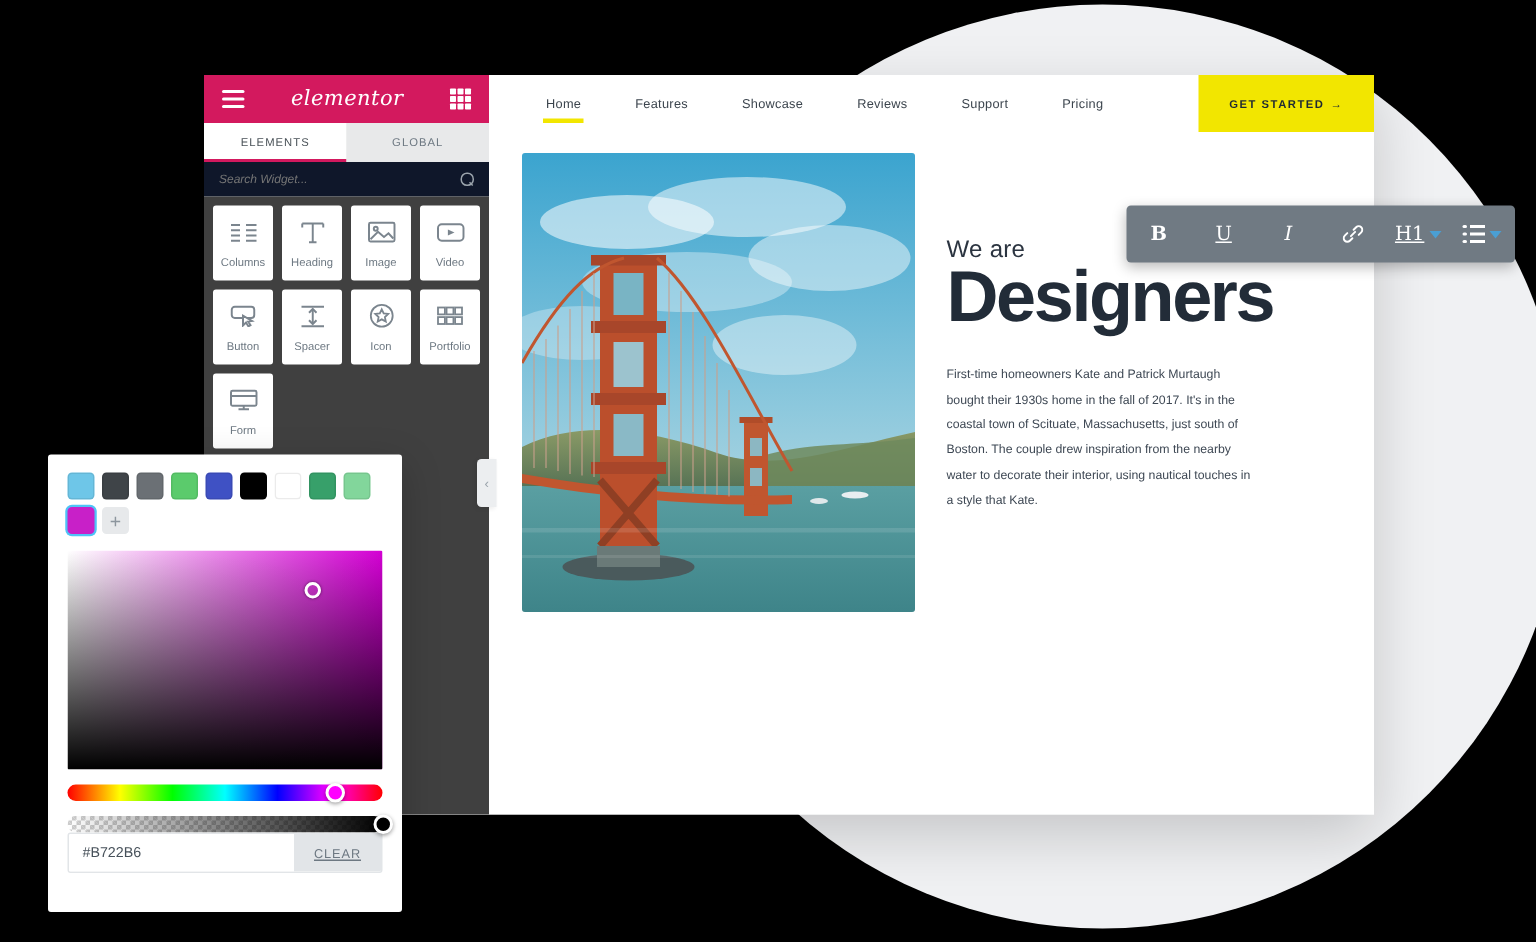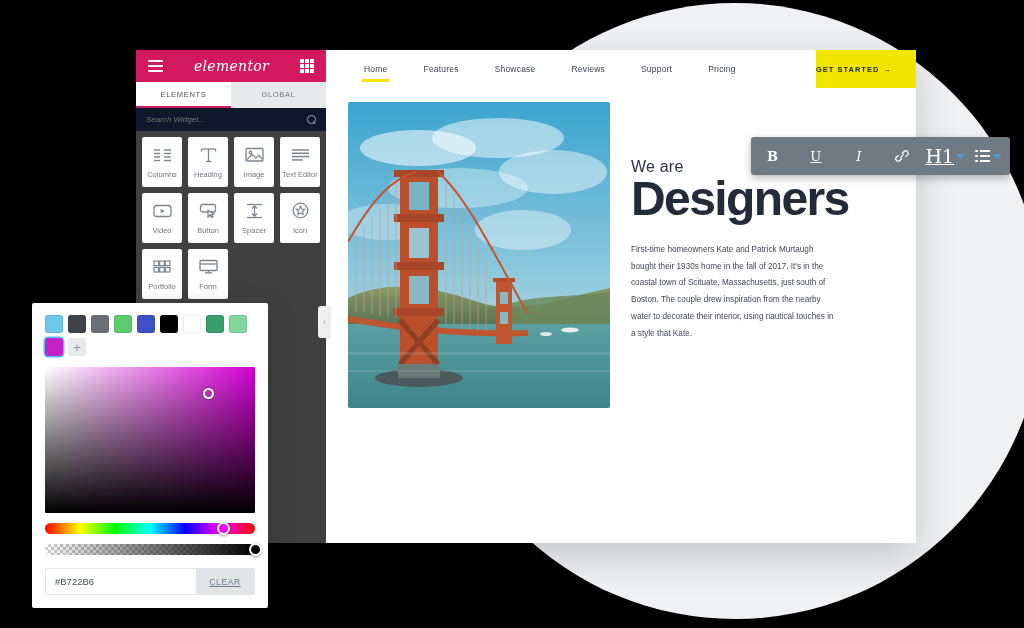--- a/index.html
+++ b/index.html
@@ -95,21 +95,21 @@
   .nav-links { flex: 1; display: flex; align-items: flex-end; padding-left: 28px; gap: 0; position: relative; }
   .nav-link {
     font-size: 8.5px; color: #3b444d; letter-spacing: .2px; cursor: pointer;
     padding: 0 10px; position: relative; height: 100%; display: flex; align-items: center;
     margin-right: 16px;
   }
   .nav-link.active::after {
     content: ""; position: absolute; left: 8px; right: 8px; bottom: 6px; height: 3px; background: #f2e600;
   }
   .cta {
-    width: 100px; background: #f2e600; display: flex; align-items: center; justify-content: flex-start;
+    width: 117px; background: #f2e600; display: flex; align-items: center; justify-content: center;
     gap: 4px; font-size: 7.5px; font-weight: bold; letter-spacing: 1px; color: #1f2a33; cursor: pointer;
   }
 
   .canvas { flex: 1; position: relative; background: #fff; padding: 16px 0 0 0; }
 
   .hero-img {
     position: absolute; left: 22px; top: 14px; width: 262px; height: 306px;
     border-radius: 2px; overflow: hidden;
   }
   .hero-img svg { display: block; width: 100%; height: 100%; }
@@ -132,21 +132,21 @@
     display: flex; align-items: center; box-shadow: 0 3px 9px rgba(0,0,0,.28);
     z-index: 20;
   }
   .rt-btn {
     flex: 1; height: 100%; display: flex; align-items: center; justify-content: center;
     gap: 3px; color: #fff; cursor: pointer; font-size: 13px;
   }
   .rt-btn.bold { font-family: "DejaVu Serif", serif; font-weight: bold; }
   .rt-btn.under { font-family: "DejaVu Serif", serif; text-decoration: underline; }
   .rt-btn.ital { font-family: "DejaVu Serif", serif; font-style: italic; }
-  .rt-btn .h1 { font-family: "DejaVu Serif", serif; font-size: 19px; text-decoration: underline; }
+  .rt-btn .h1 { font-family: "DejaVu Serif", serif; font-size: 13px; text-decoration: underline; }
   .caret { width: 0; height: 0; border-left: 4px solid transparent; border-right: 4px solid transparent; border-top: 5px solid #4a9fd4; }
   .ul-icon { display: flex; flex-direction: column; gap: 2.5px; }
   .ul-icon span { display: flex; align-items: center; gap: 2.5px; }
   .ul-icon i { width: 2.5px; height: 2.5px; background: #fff; border-radius: 50%; display: block; }
   .ul-icon b { width: 10px; height: 1.5px; background: #fff; display: block; }
 
   
   .picker {
     position: absolute; left: 32px; top: 303px; width: 236px; height: 305px;
     background: #fff; box-shadow: 0 8px 26px rgba(0,0,0,.22); border-radius: 2px;
@@ -184,21 +184,21 @@
       linear-gradient(45deg,#ccc 25%,transparent 25%,transparent 75%,#ccc 75%);
     background-size: 100% 100%, 6px 6px, 6px 6px;
     background-position: 0 0, 0 0, 3px 3px;
     background-color: #fff;
   }
   .knob {
     position: absolute; top: 50%; width: 13px; height: 13px; margin: -6.5px 0 0 -6.5px;
     border-radius: 50%; border: 2px solid #fff; box-shadow: 0 1px 3px rgba(0,0,0,.4);
   }
   .hexrow {
-    display: flex; margin-top: 13px; height: 27px;
+    display: flex; height: 27px;
     border: 1px solid #e2e5e8; border-radius: 2px; overflow: hidden;
   }
   .hexrow input {
     flex: 1; border: 0; outline: none; padding: 0 9px;
     font-family: "Liberation Sans", sans-serif; font-size: 9.5px; color: #47515a;
   }
   .clear-btn {
     width: 66px; background: #e2e5e8; display: flex; align-items: center; justify-content: center;
     font-size: 8.5px; color: #6d7882; letter-spacing: .6px; cursor: pointer; text-decoration: underline;
   }
@@ -279,31 +279,20 @@
           <span class="wicon">
             <svg width="19" height="15" viewBox="0 0 19 15" fill="none" stroke="currentColor" stroke-width="1.3">
               <rect x="1" y="1.5" width="17" height="12.5" rx="1"></rect>
               <circle cx="5.5" cy="5.5" r="1.3"></circle>
               <path d="M2 12.5 L7 7.5 L11 11 L14 8.5 L17.2 12"></path>
             </svg>
           </span>
           <span class="wlabel">Image</span>
         </div>
 
-        <div class="widget">
-          <span class="wicon">
-            <svg width="19" height="14" viewBox="0 0 19 14" fill="none" stroke="currentColor" stroke-width="1.5">
-              <line x1="1" y1="2" x2="18" y2="2"></line>
-                <line x1="1" y1="5.3" x2="18" y2="5.3"></line>
-              <line x1="1" y1="8.6" x2="18" y2="8.6"></line>
-                <line x1="1" y1="11.9" x2="12" y2="11.9"></line>
-            </svg>
-          </span>
-          <span class="wlabel">Text Editor</span>
-        </div>
 
         <div class="widget">
           <span class="wicon">
             <svg width="19" height="14" viewBox="0 0 19 14" fill="none" stroke="currentColor" stroke-width="1.3">
               <rect x="1" y="1.5" width="17" height="11" rx="2.5"></rect>
               <path d="M7.6 5 L12 7 L7.6 9 Z" fill="currentColor" stroke="none"></path>
             </svg>
           </span>
           <span class="wlabel">Video</span>
         </div>

